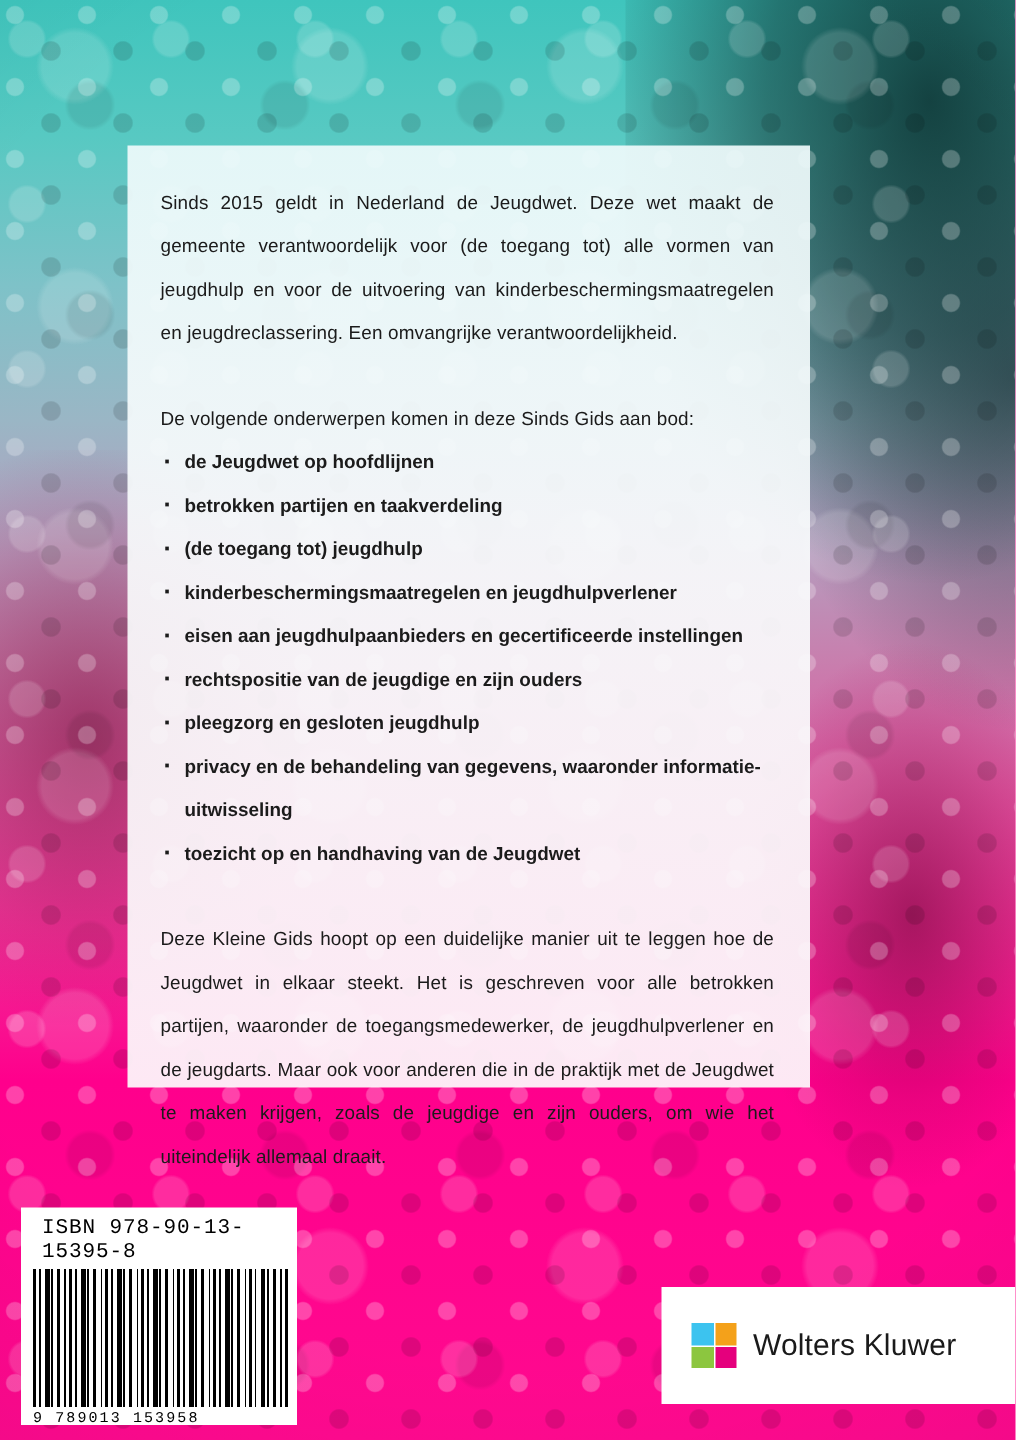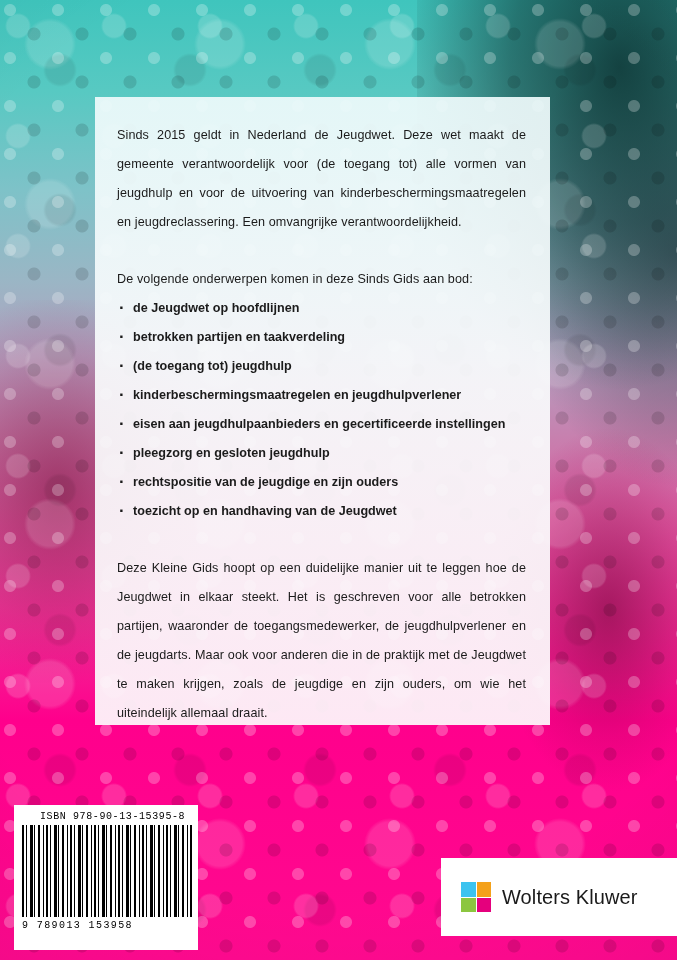--- a/index.html
+++ b/index.html
@@ -88,21 +88,21 @@
   }
   .vignette {
     position: absolute;
     inset: 0;
     background: radial-gradient(120% 90% at 50% 45%, rgba(255,255,255,0.0) 55%, rgba(0,0,0,0.10) 100%);
   }
 
   
   .panel {
     position: absolute;
-    left: 95px;
+    left: 85px;
     top: 97px;
     width: 455px;
     height: 628px;
     background: linear-gradient(180deg, rgba(238,250,251,0.93) 0%, rgba(249,251,252,0.92) 45%, rgba(253,250,252,0.93) 100%);
     box-sizing: border-box;
     padding: 24px 24px 20px 22px;
   }
   .panel p {
     margin: 0;
     color: #1b1b1b;
@@ -142,24 +142,24 @@
     left: 14px;
     bottom: 10px;
     width: 184px;
     height: 145px;
     background: #ffffff;
     box-sizing: border-box;
     padding: 5px 6px 4px 6px;
   }
   .isbn-text {
     font-family: "Liberation Mono", monospace;
-    font-size: 10px;
+    font-size: 14px;
     color: #000;
     letter-spacing: 0.6px;
-    margin: 1px 0 3px 20px;
+    margin: 1px 0 3px 8px;
   }
   .bars {
     height: 92px;
     width: 170px;
     margin-left: 2px;
     background-image: repeating-linear-gradient(
       90deg,
       #000 0px, #000 2px,
       #fff 2px, #fff 4px,
       #000 4px, #000 5px,
@@ -230,22 +230,23 @@
   <div class="panel">
     <p class="intro">Sinds 2015 geldt in Nederland de Jeugdwet. Deze wet maakt de gemeente verantwoordelijk voor (de toegang tot) alle vormen van jeugdhulp en voor de uitvoering van kinderbeschermingsmaatregelen en jeugdreclassering. Een omvangrijke verantwoordelijkheid.</p>
     <div class="spacer-md"></div>
     <p>De volgende onderwerpen komen in deze Sinds Gids aan bod:</p>
     <ul class="topics">
       <li>de Jeugdwet op hoofdlijnen</li>
       <li>betrokken partijen en taakverdeling</li>
       <li>(de toegang tot) jeugdhulp</li>
       <li>kinderbeschermingsmaatregelen en jeugdhulpverlener</li>
       <li>eisen aan jeugdhulpaanbieders en gecertificeerde instellingen</li>
+      <li>rechtspositie van de jeugdige en zijn ouders</li>
       <li>pleegzorg en gesloten jeugdhulp</li>
-      <li>rechtspositie van de jeugdige en zijn ouders</li>
+      <li>privacy en de behandeling van gegevens, waaronder informatie-uitwisseling</li>
       <li>toezicht op en handhaving van de Jeugdwet</li>
     </ul>
     <div class="spacer-md"></div>
     <p>Deze Kleine Gids hoopt op een duidelijke manier uit te leggen hoe de Jeugdwet in elkaar steekt. Het is geschreven voor alle betrokken partijen, waaronder de toegangsmedewerker, de jeugdhulpverlener en de jeugdarts. Maar ook voor anderen die in de praktijk met de Jeugdwet te maken krijgen, zoals de jeugdige en zijn ouders, om wie het uiteindelijk allemaal draait.</p>
   </div>
 
   <div class="barcode-box">
     <div class="isbn-text">ISBN 978-90-13-15395-8</div>
     <div class="bars"></div>
     <div class="ean-text">9 789013 153958</div>

